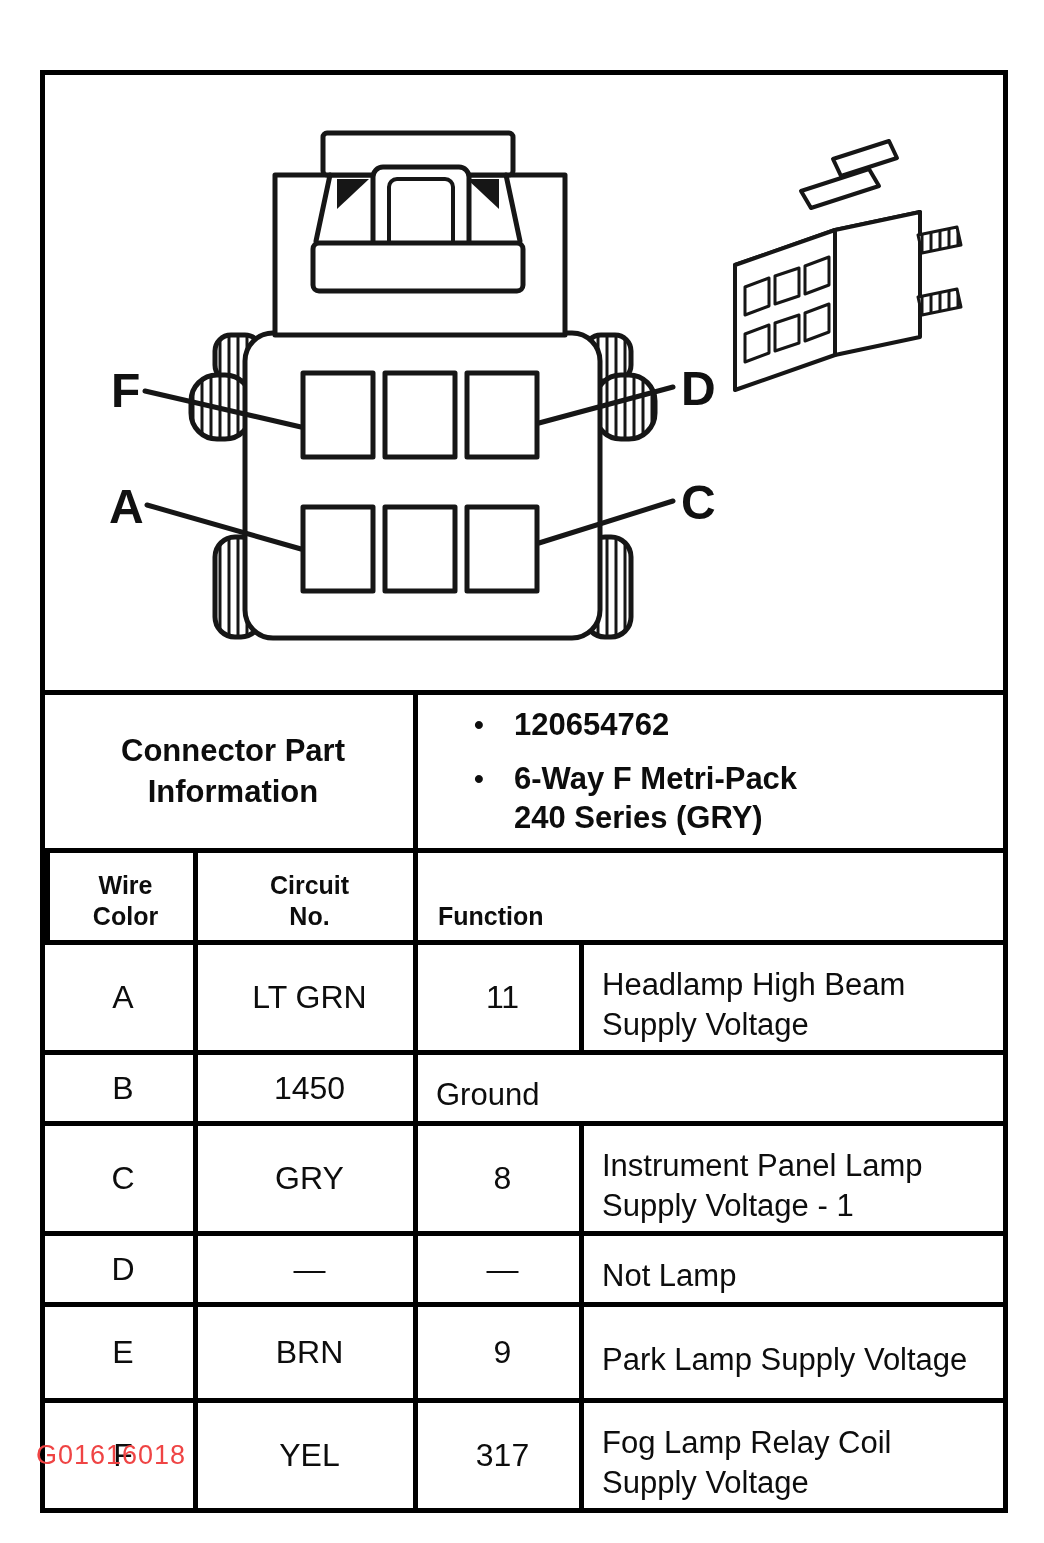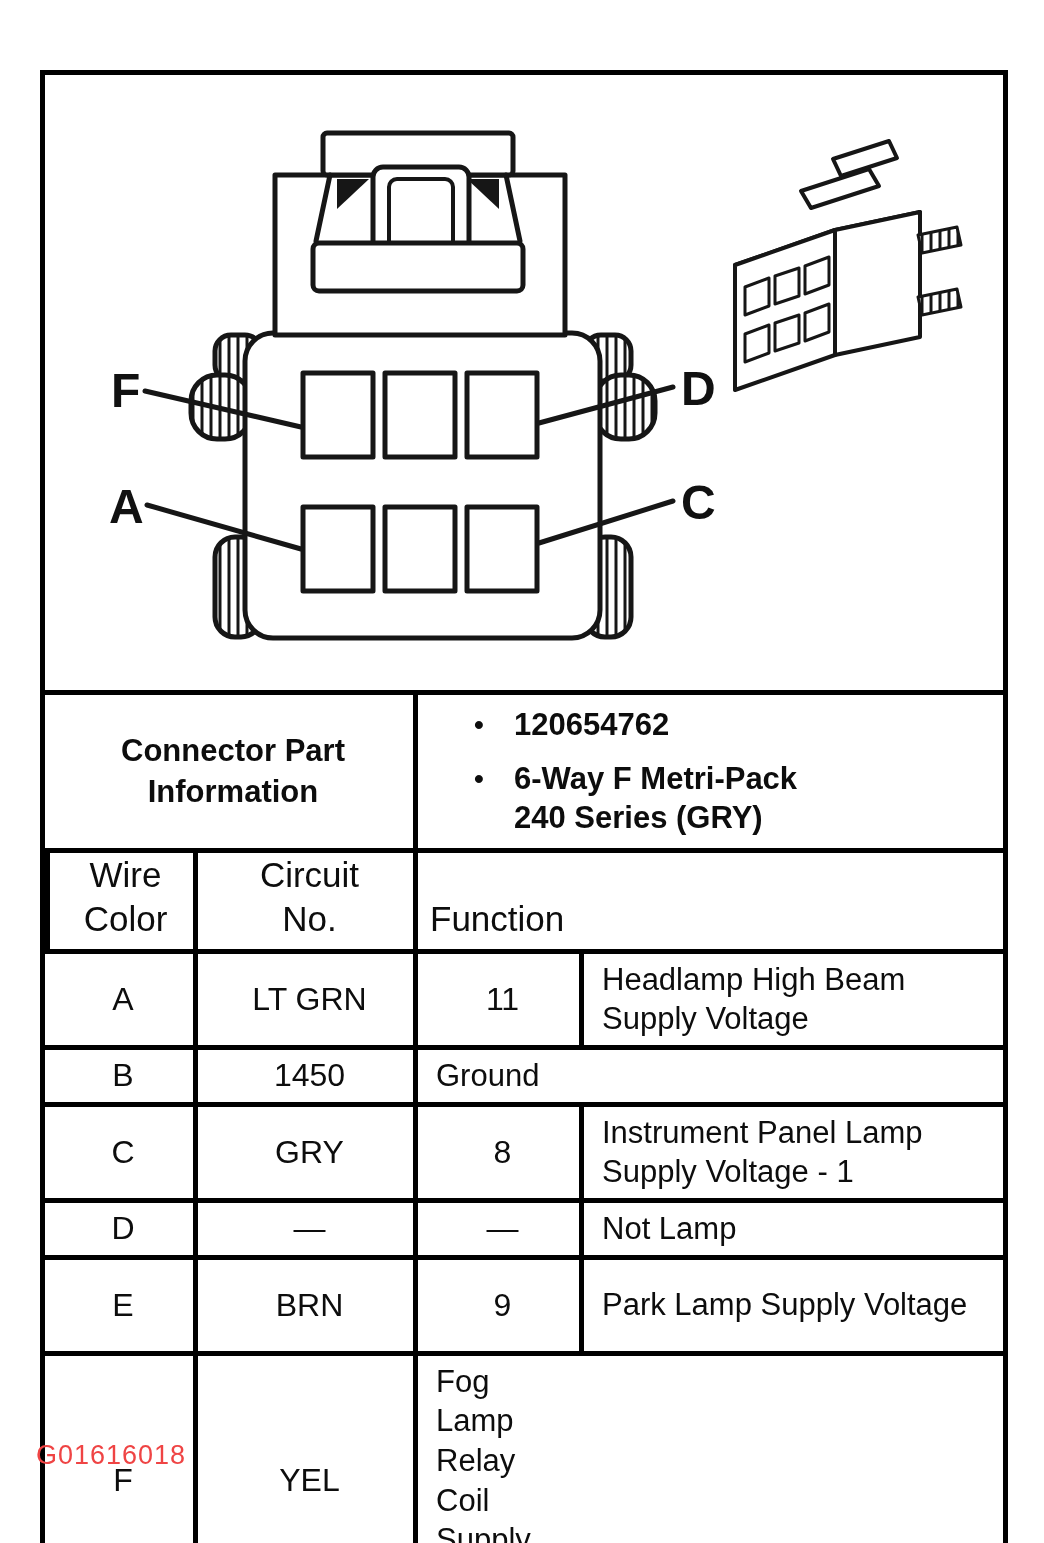--- a/index.html
+++ b/index.html
@@ -53,29 +53,29 @@
     flex-direction:column;align-items:flex-start;justify-content:center;
     padding:10px 10px 10px 56px;gap:14px;
   }
   .bullet-item{display:flex;align-items:flex-start;text-align:left;
     font-weight:700;font-size:31px;line-height:1.28;}
   .bullet-item .dot{width:40px;flex:0 0 40px;font-size:28px;line-height:1.4;}
   .bullet-item .btxt{white-space:pre-line;}
 
   .head-row .c{
     align-items:flex-end;
-    font-weight:400;font-size:35px;line-height:1.25;
+    font-weight:700;font-size:25px;line-height:1.25;
     white-space:pre-line;
     padding-bottom:8px;
   }
-  .head-row .fn-h{justify-content:flex-start;padding-left:12px;text-align:left;}
+  .head-row .fn-h{justify-content:flex-start;padding-left:20px;text-align:left;}
 
   .fn-cell{
     justify-content:flex-start;text-align:left;
-    padding:6px 14px 6px 18px;line-height:1.28;font-size:31px;
+    padding:20px 14px 6px 18px;line-height:1.28;font-size:31px;
   }
   .pin-cell,.wire-cell,.cir-cell{font-size:32px;}
 
   .footer{
     position:absolute;left:36px;top:1440px;
     font-size:27px;letter-spacing:1px;color:#ef4444;
   }
 </style>
 </head>
 <body>
@@ -217,19 +217,20 @@
     </div>
     <div class="row rh-e">
       <div class="c first pin-cell">E</div>
       <div class="c wire-cell">BRN</div>
       <div class="c cir-cell">9</div>
       <div class="c fn-cell">Park Lamp Supply Voltage</div>
     </div>
     <div class="row rh-f">
       <div class="c first pin-cell">F</div>
       <div class="c wire-cell">YEL</div>
+      <div class="c cir-cell">317</div>
       <div class="c fn-cell">Fog Lamp Relay Coil Supply Voltage</div>
     </div>
 
   </div>
 
   <div class="footer">G01616018</div>
 </div>
 
 </body></html>

